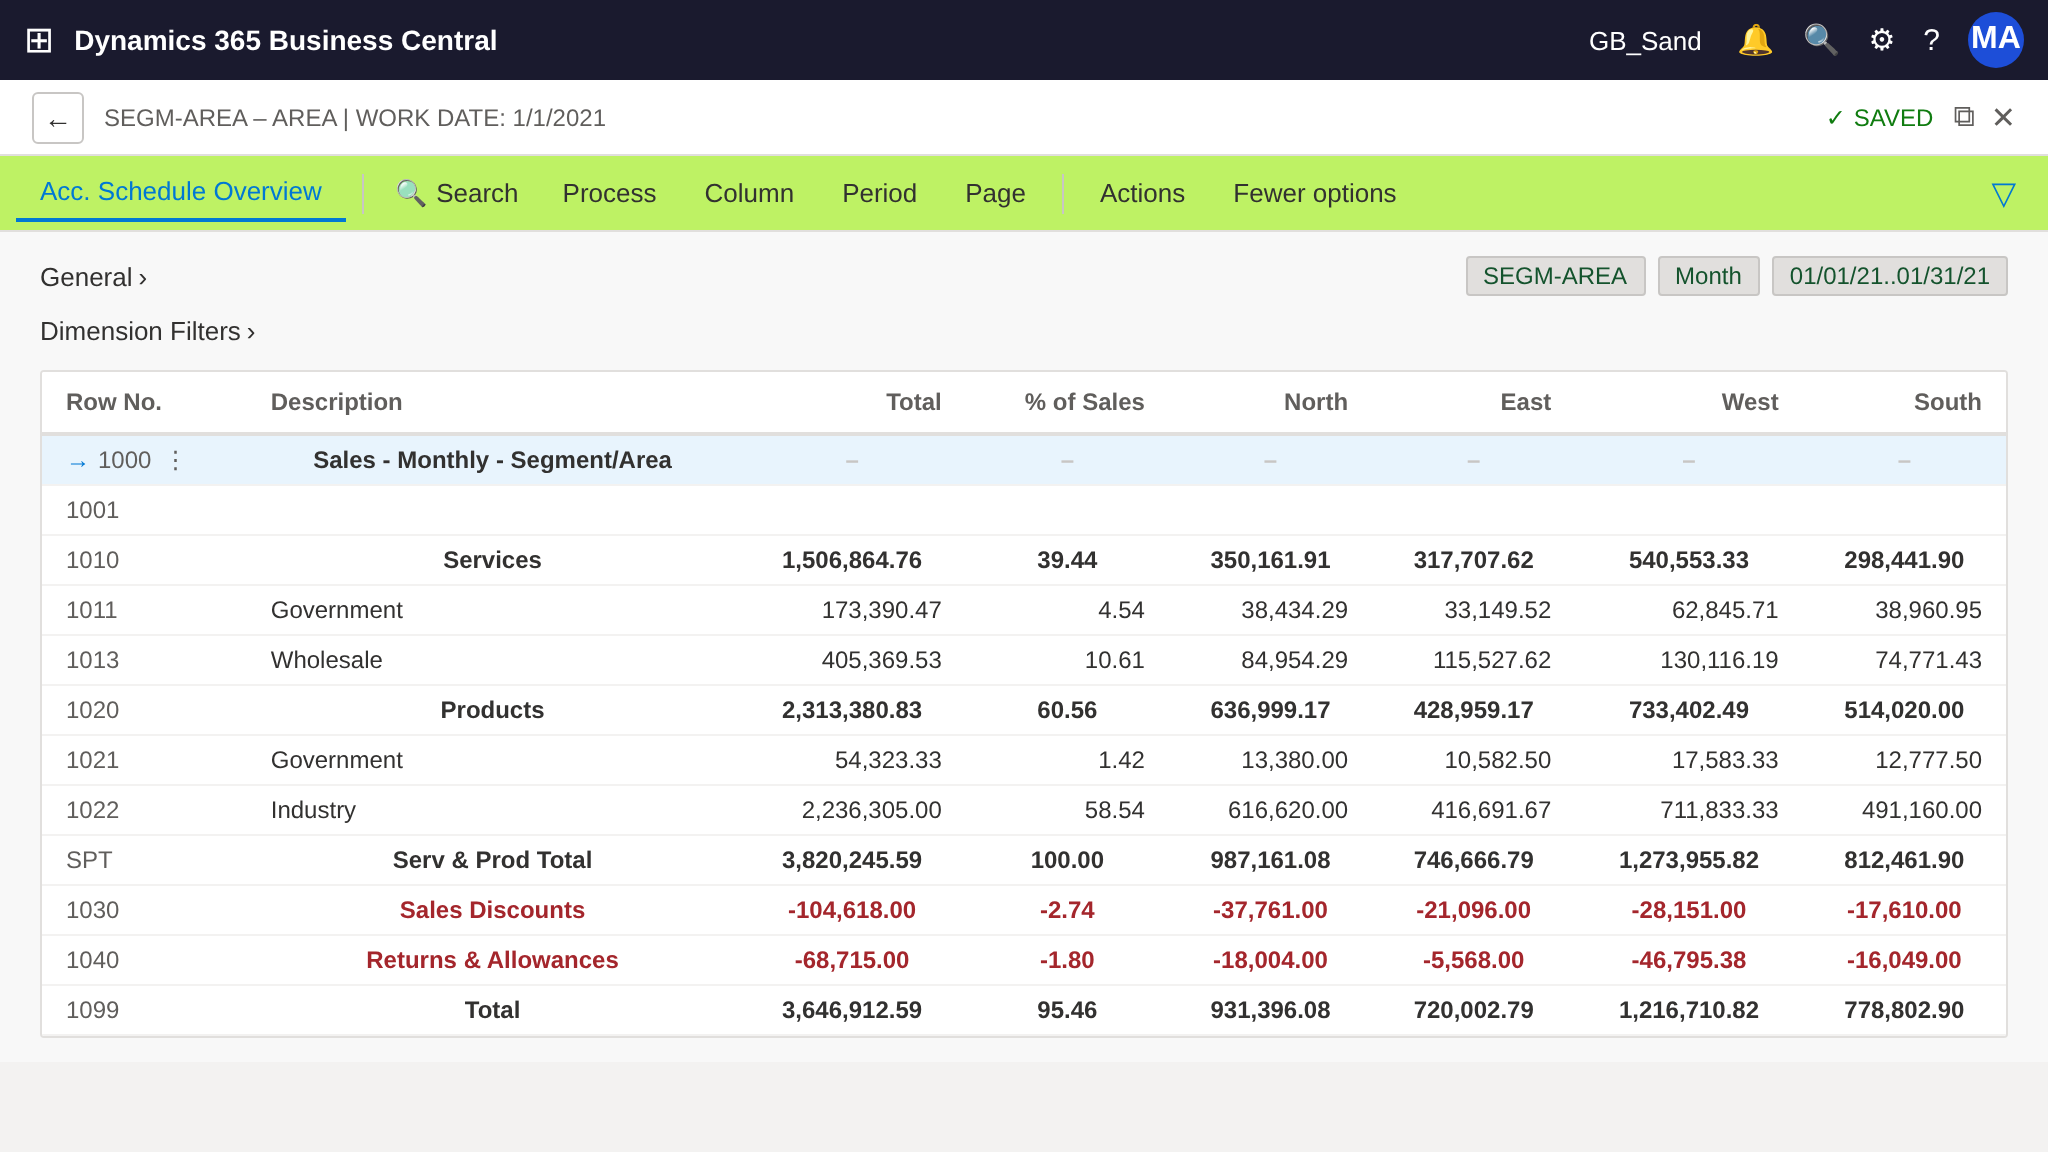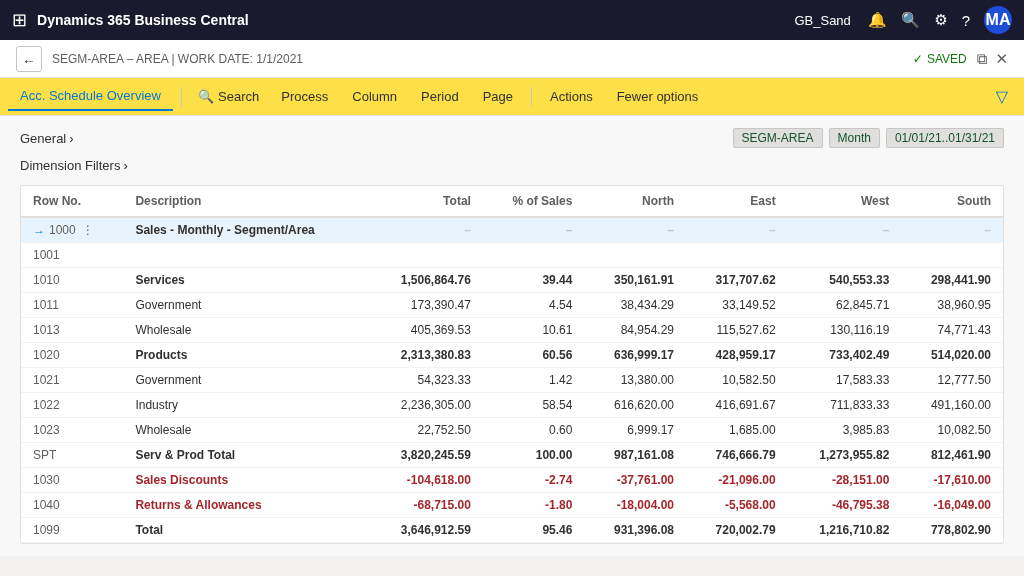--- a/index.html
+++ b/index.html
@@ -48,21 +48,21 @@
       font-size: 14px;
       color: #323130;
     }
     .breadcrumb-text { font-size: 12px; color: #605e5c; flex: 1; }
     .saved-label { color: #107c10; font-size: 12px; display: flex; align-items: center; gap: 4px; }
     .breadcrumb-actions { display: flex; align-items: center; gap: 8px; }
     .breadcrumb-action-btn { background: none; border: none; cursor: pointer; color: #605e5c; font-size: 15px; }
 
     
     .toolbar {
-      background: #fde047;
+      background: #bef264;
       height: 38px;
       display: flex;
       align-items: center;
       padding: 0 8px;
       border-bottom: 1px solid #e1dfdd;
       gap: 4px;
     }
     .toolbar-tab {
       padding: 6px 12px;
       border-bottom: 2px solid transparent;
@@ -175,21 +175,21 @@
     }
 
     td {
       padding: 5px 12px;
       text-align: right;
       color: #323130;
       white-space: nowrap;
     }
     td:first-child { text-align: left; color: #605e5c; }
     td:nth-child(2) { text-align: left; }
-    td.bold { font-weight: 700; }
+    td.bold { font-weight: 700; text-align: center; }
     td.negative { color: #a4262c; }
 
     .dash { color: #c8c6c4; }
   </style>
 </head>
 <body>
 
 <div class="topbar">
   <span class="topbar-grid">⊞</span>
   <span class="topbar-title">Dynamics 365 Business Central</span>
@@ -358,30 +358,20 @@
             <td>1022</td>
             <td>Industry</td>
             <td>2,236,305.00</td>
             <td>58.54</td>
             <td>616,620.00</td>
             <td>416,691.67</td>
             <td>711,833.33</td>
             <td>491,160.00</td>
           </tr>
           <tr>
-            <td>1023</td>
-            <td>Wholesale</td>
-            <td>22,752.50</td>
-            <td>0.60</td>
-            <td>6,999.17</td>
-            <td>1,685.00</td>
-            <td>3,985.83</td>
-            <td>10,082.50</td>
-          </tr>
-          <tr>
             <td>SPT</td>
             <td class="bold">Serv &amp; Prod Total</td>
             <td class="bold">3,820,245.59</td>
             <td class="bold">100.00</td>
             <td class="bold">987,161.08</td>
             <td class="bold">746,666.79</td>
             <td class="bold">1,273,955.82</td>
             <td class="bold">812,461.90</td>
           </tr>
           <tr>

